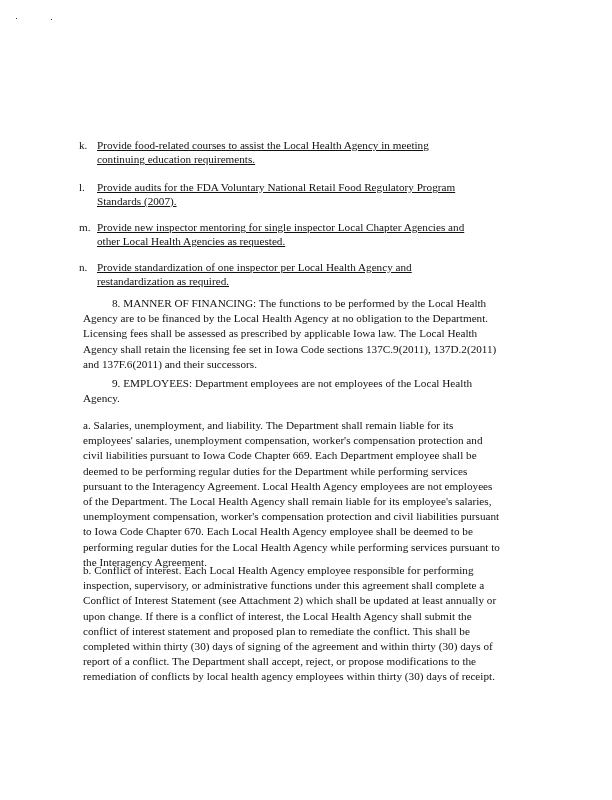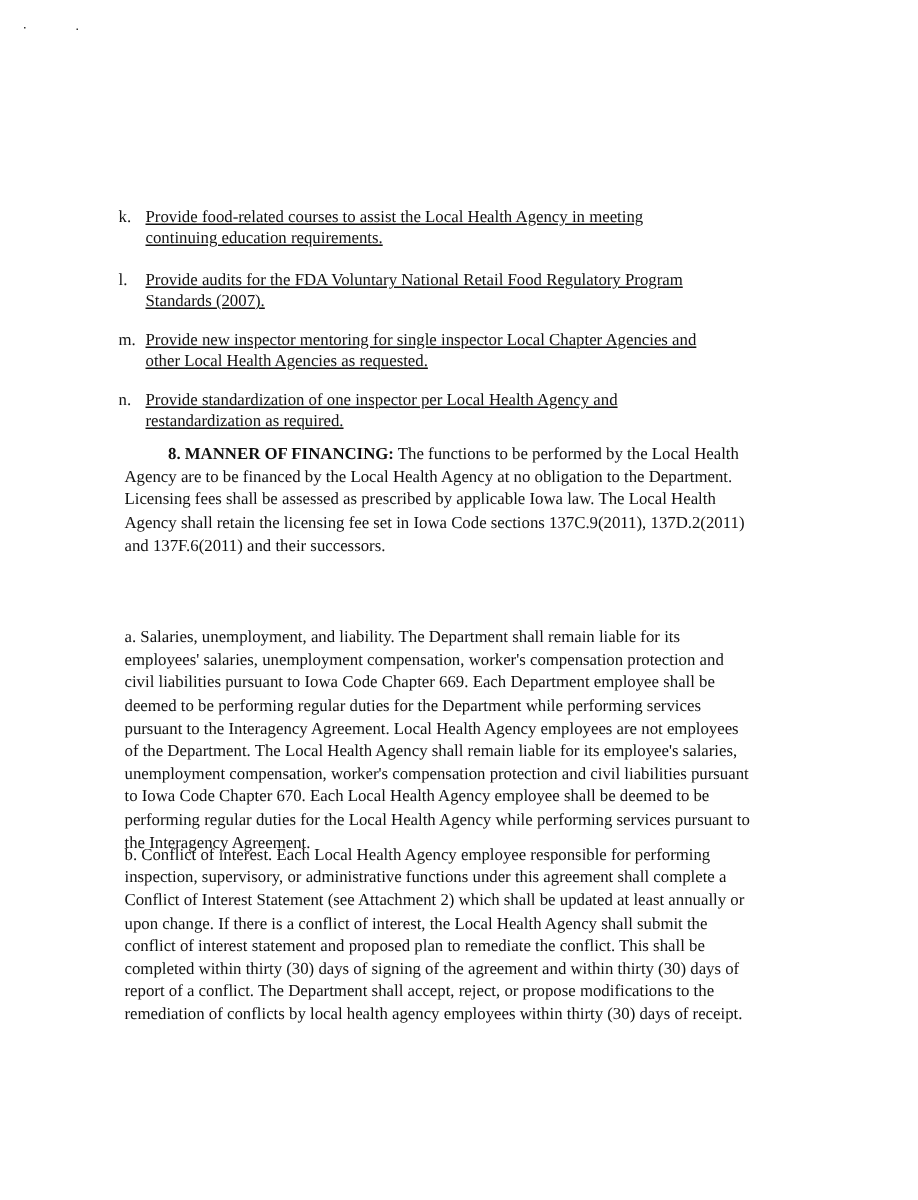--- a/index.html
+++ b/index.html
@@ -4,21 +4,21 @@
   <style>
     html, body { margin: 0; padding: 0; background: #ffffff; }
     body { width: 612px; height: 800px; position: relative; overflow: hidden;
       font-family: "Liberation Serif", "DejaVu Serif", serif; color: #111; }
     .speck { position: absolute; width: 1px; height: 1px; background: #333; }
     .page { position: absolute; left: 0; top: 0; width: 612px; height: 800px; }
     .item { position: absolute; left: 79px; width: 400px; font-size: 11.2px; line-height: 14px; }
     .item .label { position: absolute; left: 0; top: 0; }
     .item .text { margin-left: 18px; display: block; text-decoration: underline; }
     .para { position: absolute; left: 83px; width: 420px; font-size: 11.2px; line-height: 15.2px; text-align: left; }
-    .heading { font-weight: bold; padding-left: 29px; }
+    .heading { font-weight: normal; padding-left: 29px; }
   </style>
 </head>
 <body>
 
 <div class="page">
   <div class="speck" style="left:16px;top:18px;"></div>
   <div class="speck" style="left:51px;top:19px;"></div>
 
   <div class="item" style="top:138px;">
     <span class="label">k.</span>
@@ -34,18 +34,21 @@
   </div>
   <div class="item" style="top:260px;">
     <span class="label">n.</span>
     <span class="text">Provide standardization of one inspector per Local Health Agency and restandardization as required.</span>
   </div>
 
   <div class="para" style="top:296px;">
     <span class="heading">8.  MANNER OF FINANCING:</span><span> The functions to be performed by the Local Health Agency are to be financed by the Local Health Agency at no obligation to the Department. Licensing fees shall be assessed as prescribed by applicable Iowa law. The Local Health Agency shall retain the licensing fee set in Iowa Code sections 137C.9(2011), 137D.2(2011) and 137F.6(2011) and their successors.</span>
   </div>
 
+  <div class="para" style="top:376px;">
+    <span class="heading">9. EMPLOYEES:</span><span> Department employees are not employees of the Local Health Agency.</span>
+  </div>
 
   <div class="para" style="top:418px;">a.  Salaries, unemployment, and liability.  The Department shall remain liable for its employees' salaries, unemployment compensation, worker's compensation protection and civil liabilities pursuant to Iowa Code Chapter 669. Each Department employee shall be deemed to be performing regular duties for the Department while performing services pursuant to the Interagency Agreement. Local Health Agency employees are not employees of the Department. The Local Health Agency shall remain liable for its employee's salaries, unemployment compensation, worker's compensation protection and civil liabilities pursuant to Iowa Code Chapter 670. Each Local Health Agency employee shall be deemed to be performing regular duties for the Local Health Agency while performing services pursuant to the Interagency Agreement.</div>
 
   <div class="para" style="top:563px;">b.  Conflict of interest.  Each Local Health Agency employee responsible for performing inspection, supervisory, or administrative functions under this agreement shall complete a Conflict of Interest Statement (see Attachment 2) which shall be updated at least annually or upon change.  If there is a conflict of interest, the Local Health Agency shall submit the conflict of interest statement and proposed plan to remediate the conflict.  This shall be completed within thirty (30) days of signing of the agreement and within thirty (30) days of report of a conflict.  The Department shall accept, reject, or propose modifications to the remediation of conflicts by local health agency employees within thirty (30) days of receipt.</div>
 
 </div>
 
 </body></html>

